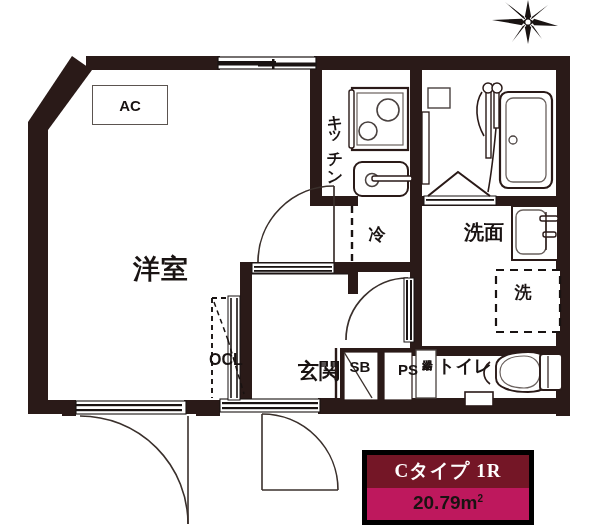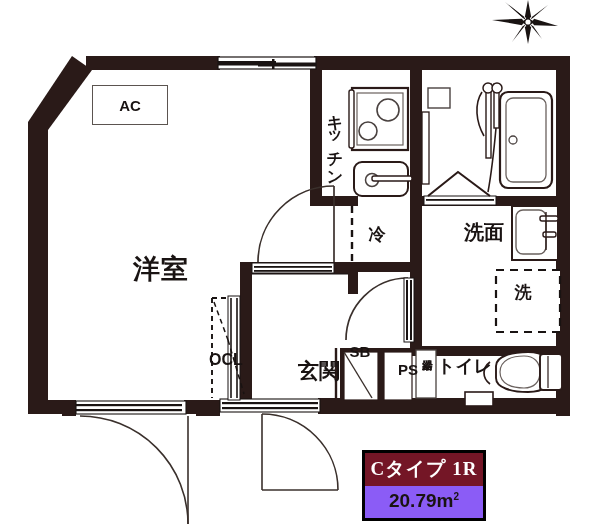--- a/index.html
+++ b/index.html
@@ -67,21 +67,21 @@
   }
   #label-genkan {
     left: 288px; top: 360px; width: 62px;
     font-size: 21px;
   }
   #label-ocl {
     left: 206px; top: 352px; width: 40px;
     font-size: 16px; font-weight: 600;
   }
   #label-sb {
-    left: 344px; top: 344px; width: 32px;
+    left: 344px; top: 359px; width: 32px;
     font-size: 15px; font-weight: 600;
   }
   #label-ps {
     left: 385px; top: 362px; width: 30px;
     font-size: 15px; font-weight: 600; margin-left: 8px;
   }
   #label-ac {
     position: absolute;
     left: 92px; top: 85px; width: 76px; height: 40px;
     border: 1.5px solid #5b5450;
@@ -89,23 +89,23 @@
     color: #191312;
     font-size: 15px;
     font-weight: 600;
     display: flex; align-items: center; justify-content: center;
   }
 
   
   #legend {
     position: absolute;
     left: 362px; top: 450px;
-    width: 124px;
-    border: 3px solid #000000;
-    background: #8b5cf6;
+    width: 172px;
+    border: 5px solid #000000;
+    background: #be185d;
   }
   #legend-header {
     background: #741626;
     color: #ffffff;
     text-align: center;
     font-family: "Liberation Serif", "DejaVu Serif", serif;
     font-size: 19px;
     font-weight: 700;
     padding: 3px 0 4px 0;
     letter-spacing: 1px;

